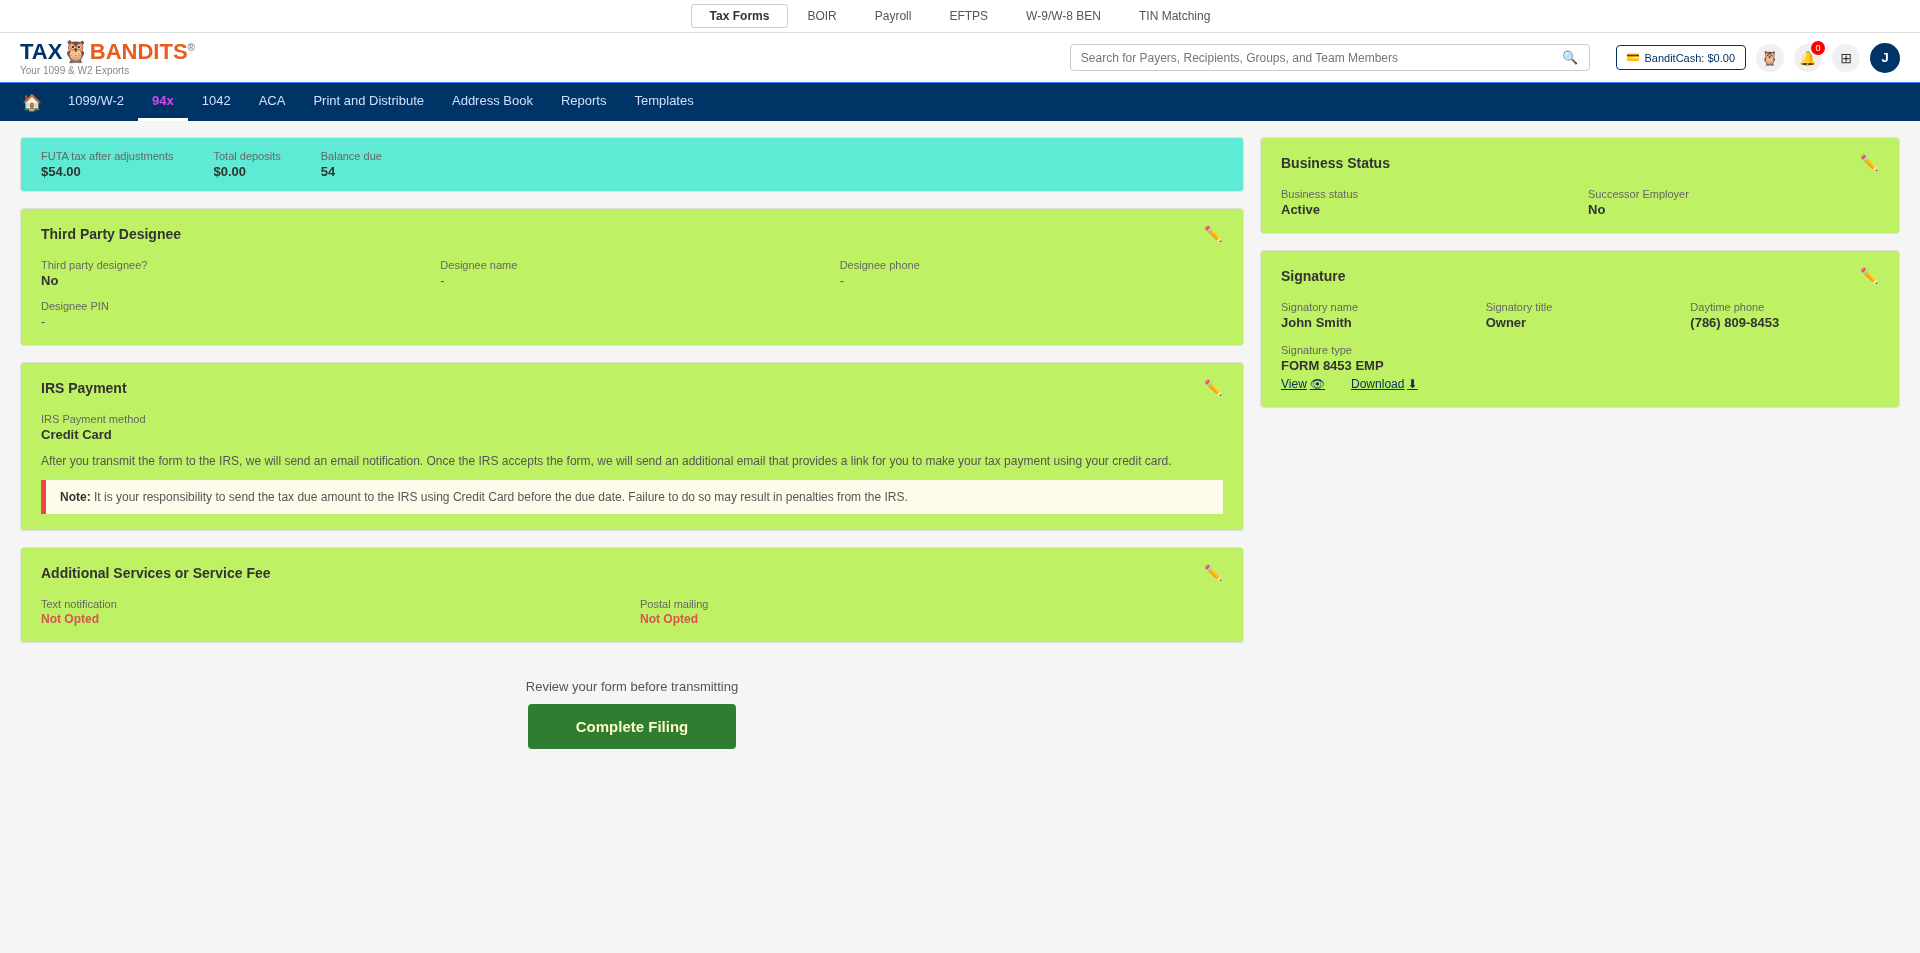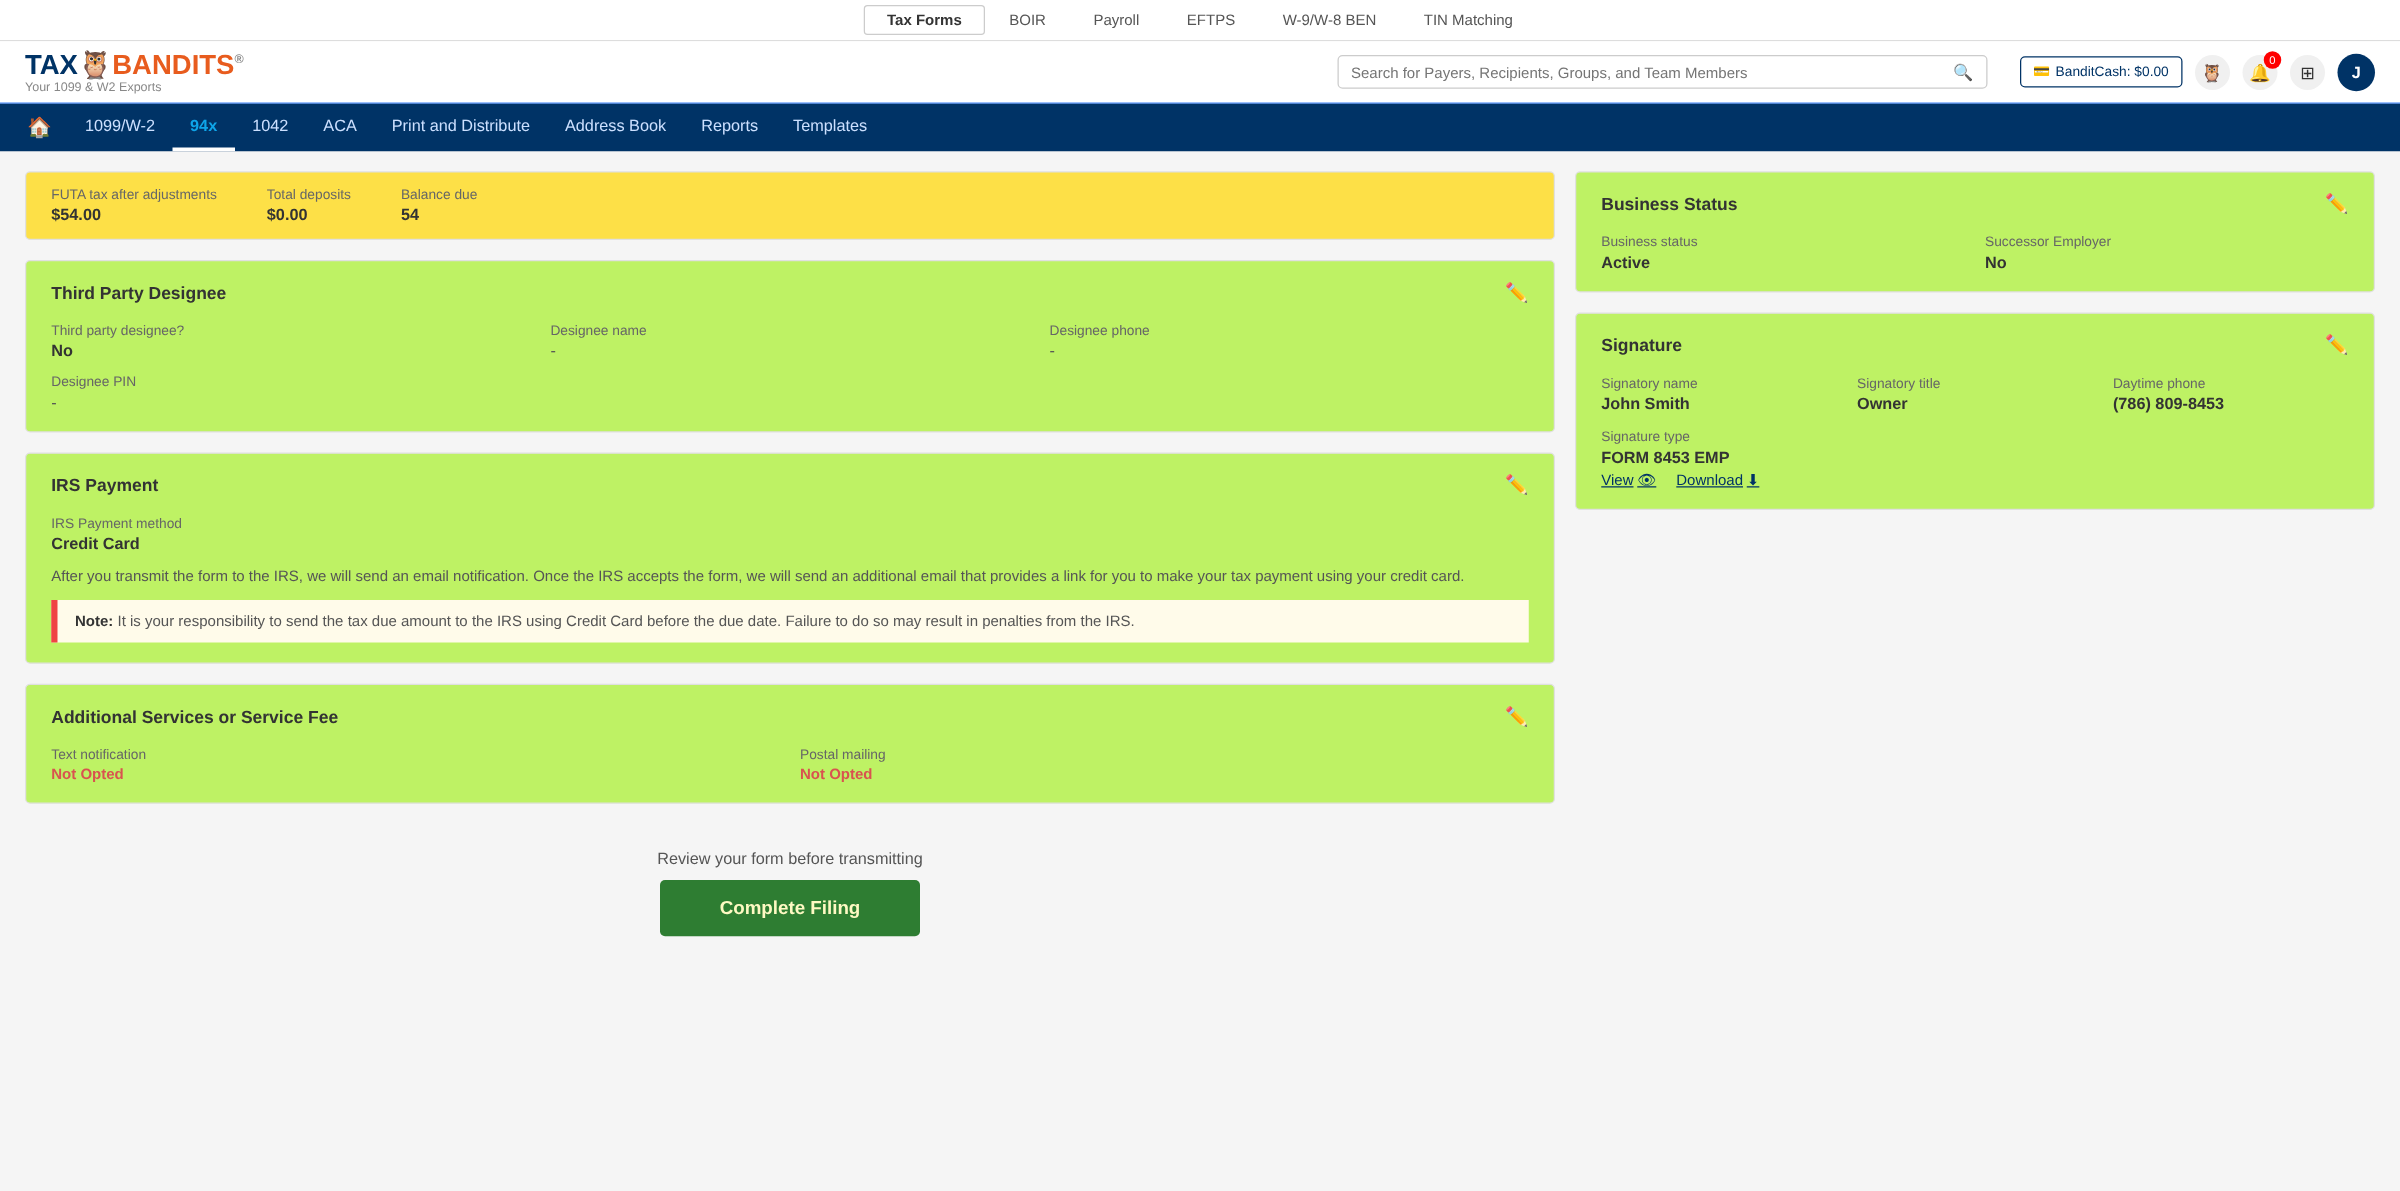--- a/index.html
+++ b/index.html
@@ -131,21 +131,21 @@
     }
     .sec-nav-item {
       padding: 10px 14px;
       color: #cce0ff;
       font-size: 13px;
       cursor: pointer;
       border-bottom: 3px solid transparent;
       text-align: right;
     }
     .sec-nav-item.active {
-      color: #0ea5e9;
+      color: #d946ef;
       border-bottom: 3px solid #fff;
       font-weight: bold;
     }
     .home-icon {
       padding: 8px 12px;
       color: #fff;
       font-size: 16px;
       cursor: pointer;
     }
 
@@ -212,21 +212,21 @@
     }
     .info-value {
       font-size: 13px;
       font-weight: bold;
       color: #333;
     }
     .info-value.dash { font-weight: normal; color: #555; }
 
     
     .summary-row {
-      background: #fde047;
+      background: #5eead4;
       border: 1px solid #e0e0e0;
       border-radius: 4px;
       padding: 12px 20px;
       display: flex;
       gap: 40px;
     }
     .summary-item {}
 
     
     .payment-desc {
@@ -269,23 +269,24 @@
       border-radius: 4px;
       padding: 14px 48px;
       font-size: 15px;
       font-weight: bold;
       cursor: pointer;
     }
 
     
     .sig-links {
       display: flex;
-      gap: 16px;
+      gap: 26px;
       align-items: center;
       margin-top: 4px;
+      text-decoration: underline;
     }
     .sig-link {
       color: #003366;
       text-decoration: underline;
       font-size: 12px;
       cursor: pointer;
       display: flex;
       align-items: center;
       gap: 3px;
     }

